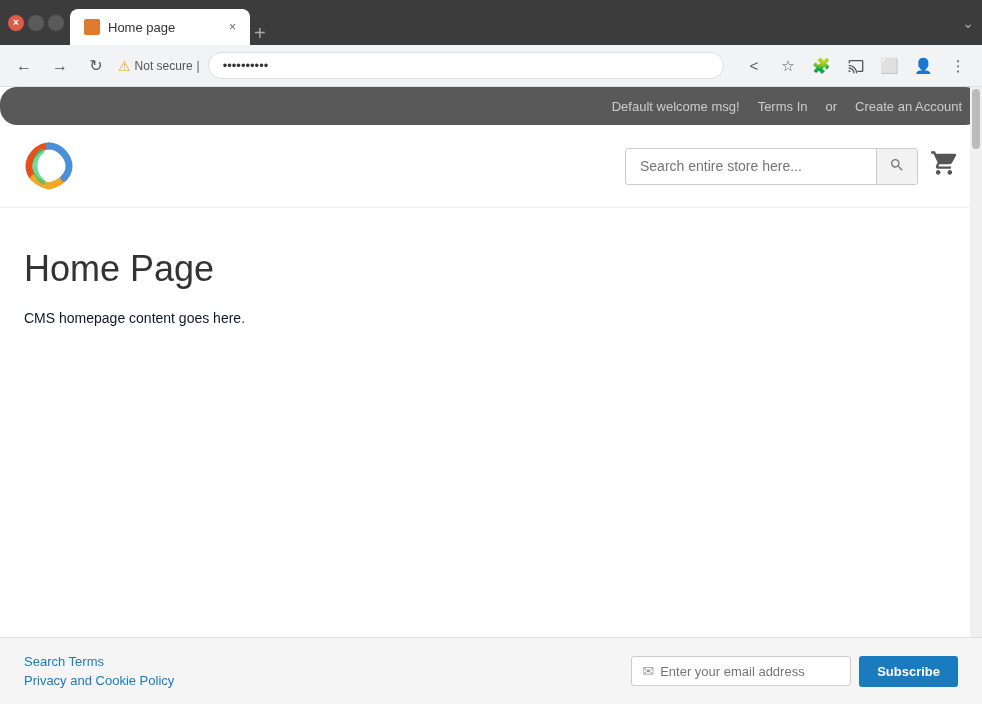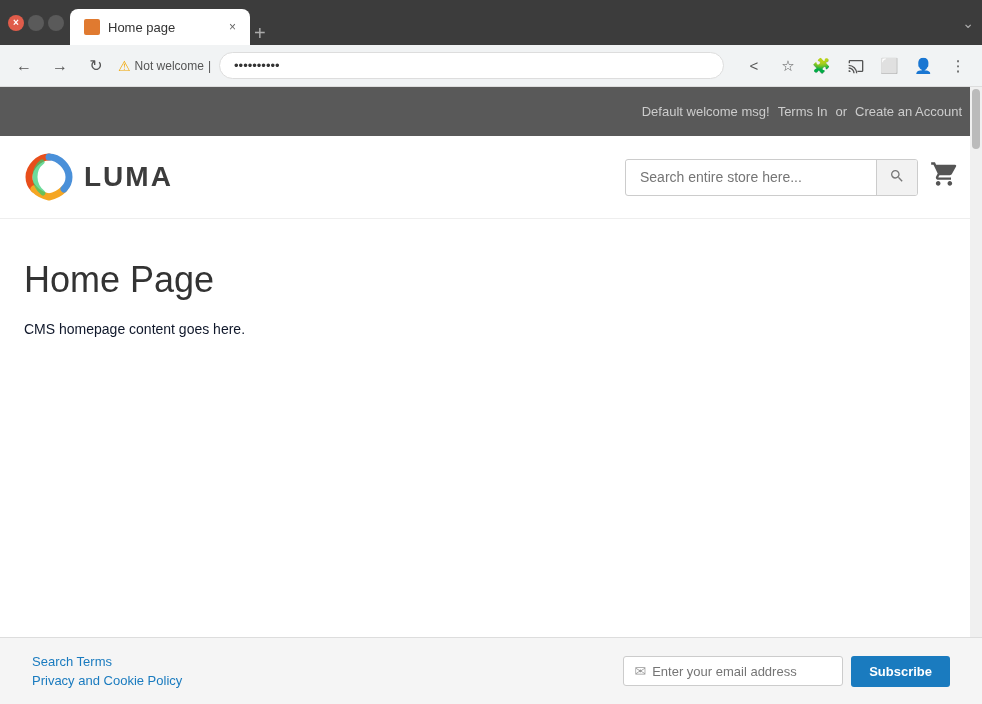--- a/index.html
+++ b/index.html
@@ -23,21 +23,21 @@
     
     .address-bar-row { background: #f1f3f4; height: 42px; display: flex; align-items: center; padding: 0 10px; gap: 8px; border-bottom: 1px solid #ddd; }
     .nav-btn { background: none; border: none; cursor: pointer; color: #555; font-size: 16px; padding: 4px; border-radius: 50%; width: 28px; height: 28px; display: flex; align-items: center; justify-content: center; }
     .security-badge { display: flex; align-items: center; gap: 4px; color: #555; font-size: 12px; }
     .security-icon { color: #f0a500; font-size: 14px; }
     .address-input { flex: 1; background: #fff; border: 1px solid #ddd; border-radius: 20px; padding: 5px 14px; font-size: 13px; color: #333; }
     .browser-actions { display: flex; align-items: center; gap: 6px; margin-left: 8px; }
     .browser-action-btn { background: none; border: none; cursor: pointer; color: #555; font-size: 15px; width: 28px; height: 28px; display: flex; align-items: center; justify-content: center; border-radius: 50%; }
 
     
-    .site-top-bar { background: #595959; height: 49px; display: flex; align-items: center; justify-content: flex-end; padding: 0 20px; gap: 8px; }
+    .site-top-bar { background: #595959; height: 38px; display: flex; align-items: center; justify-content: flex-end; padding: 0 20px; gap: 18px; border-radius: 17px; }
     .site-top-bar span { color: #ccc; font-size: 13px; }
     .site-top-bar a { color: #ccc; font-size: 13px; text-decoration: none; cursor: pointer; }
 
     
     .site-header { background: #fff; padding: 16px 24px; display: flex; align-items: center; justify-content: space-between; border-bottom: 1px solid #eee; }
     .logo-area { display: flex; align-items: center; gap: 10px; }
     .logo-text { font-size: 28px; font-weight: bold; color: #3c3c3c; letter-spacing: 2px; }
     .logo-icon { width: 50px; height: 50px; }
     .search-area { display: flex; align-items: center; gap: 12px; }
     .search-box { display: flex; align-items: center; border: 1px solid #ccc; border-radius: 3px; overflow: hidden; margin-left: 16px; }
@@ -50,21 +50,21 @@
     .page-title { font-size: 36px; font-weight: 300; color: #333; margin-bottom: 20px; }
     .page-content-text { font-size: 14px; color: #0f172a; }
 
     
     .page-wrapper { display: flex; flex-direction: column; height: calc(704px - 87px); }
     .content-area { flex: 1; overflow: hidden; position: relative; }
     .scrollbar { position: absolute; right: 0; top: 0; bottom: 0; width: 12px; background: #f0f0f0; }
     .scrollbar-thumb { width: 8px; height: 60px; background: #bbb; border-radius: 4px; margin: 2px auto; position: absolute; top: 0; left: 2px; }
 
     
-    .site-footer { background: #f5f5f5; border-top: 1px solid #ddd; padding: 16px 32px; display: flex; align-items: center; justify-content: space-between; }
+    .site-footer { background: #f5f5f5; border-top: 1px solid #ddd; padding: 16px 24px; display: flex; align-items: center; justify-content: space-between; }
     .footer-links { display: flex; flex-direction: column; gap: 4px; }
     .footer-link { color: #1a7bbf; font-size: 13px; text-decoration: none; cursor: pointer; }
     .newsletter-area { display: flex; align-items: center; gap: 8px; }
     .email-input-wrap { display: flex; align-items: center; border: 1px solid #ccc; border-radius: 3px; background: #fff; padding: 6px 10px; gap: 6px; }
     .email-icon { color: #999; font-size: 14px; }
     .email-input { border: none; outline: none; font-size: 13px; color: #ec4899; width: 180px; }
     .subscribe-btn { background: #1a7bbf; color: #fff; border: none; border-radius: 3px; padding: 8px 18px; font-size: 13px; font-weight: bold; cursor: pointer; text-align: center; }
 
     
   </style>
@@ -89,21 +89,21 @@
   </div>
   <span class="tab-chevron">⌄</span>
 </div>
 
 <div class="address-bar-row">
   <button class="nav-btn">←</button>
   <button class="nav-btn">→</button>
   <button class="nav-btn">↻</button>
   <div class="security-badge">
     <span class="security-icon">⚠</span>
-    <span>Not welcome</span>
+    <span>Not secure</span>
     <span>|</span>
   </div>
   <input class="address-input" type="text" value="••••••••••" style="">
   <div class="browser-actions">
     <button class="browser-action-btn">&lt;</button>
     <button class="browser-action-btn">☆</button>
     <button class="browser-action-btn">🧩</button>
     <button class="browser-action-btn">
 
       <svg width="16" height="16" viewBox="0 0 24 24" fill="#555">
@@ -128,21 +128,20 @@
 
     <div class="site-header">
       <div class="logo-area">
 
         <svg class="logo-icon" viewBox="0 0 50 50" xmlns="http://www.w3.org/2000/svg">
           <path d="M25 5 C15 5 5 15 5 25 C5 30 7 34 10 37" fill="none" stroke="#e84e1b" stroke-width="7" stroke-linecap="round"></path>
           <path d="M10 37 C13 40 16 43 25 45 C34 43 37 40 40 37" fill="none" stroke="#f5a623" stroke-width="7" stroke-linecap="round"></path>
           <path d="M40 37 C43 34 45 30 45 25 C45 15 35 5 25 5" fill="none" stroke="#4a90d9" stroke-width="7" stroke-linecap="round"></path>
           <path d="M18 10 C14 13 11 18 11 25 C11 32 14 37 19 41" fill="none" stroke="#2ecc71" stroke-width="5" stroke-linecap="round" opacity="0.7"></path>
         </svg>
-        <span class="logo-text">LUMA</span>
       </div>
       <div class="search-area">
         <div class="search-box">
           <input class="search-input" type="text" placeholder="Search entire store here..." style="">
           <button class="search-btn">
             <svg width="16" height="16" viewBox="0 0 24 24" fill="#777">
                 <path d="M15.5 14h-.79l-.28-.27A6.471 6.471 0 0 0 16 9.5 6.5 6.5 0 1 0 9.5 16c1.61 0 3.09-.59 4.23-1.57l.27.28v.79l5 4.99L20.49 19l-4.99-5zm-6 0C7.01 14 5 11.99 5 9.5S7.01 5 9.5 5 14 7.01 14 9.5 11.99 14 9.5 14z"></path>
               </svg>
           </button>
         </div>

